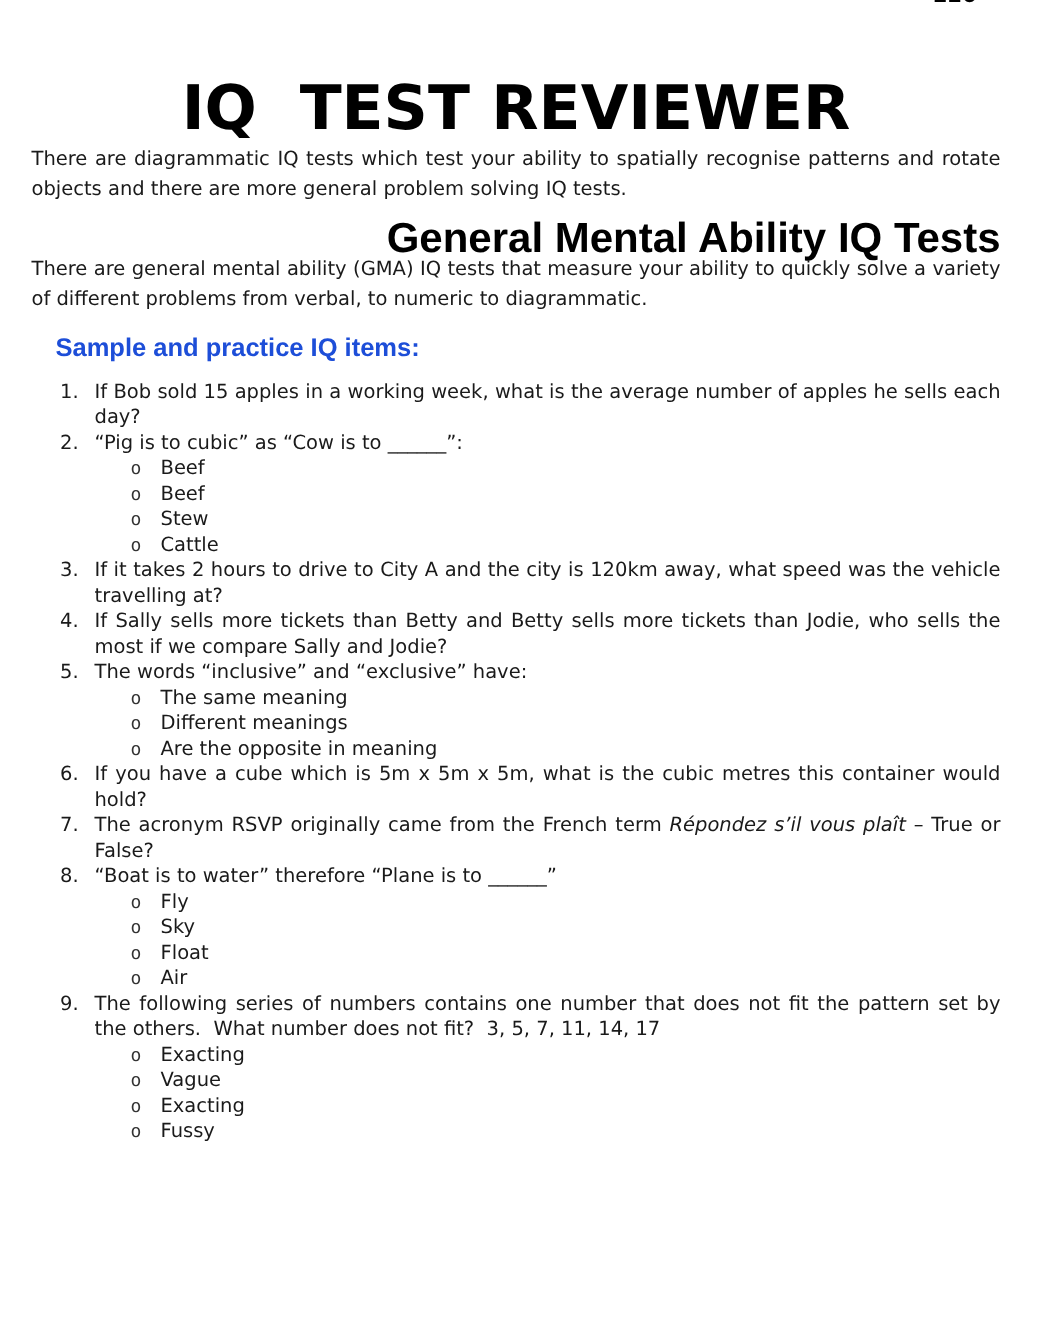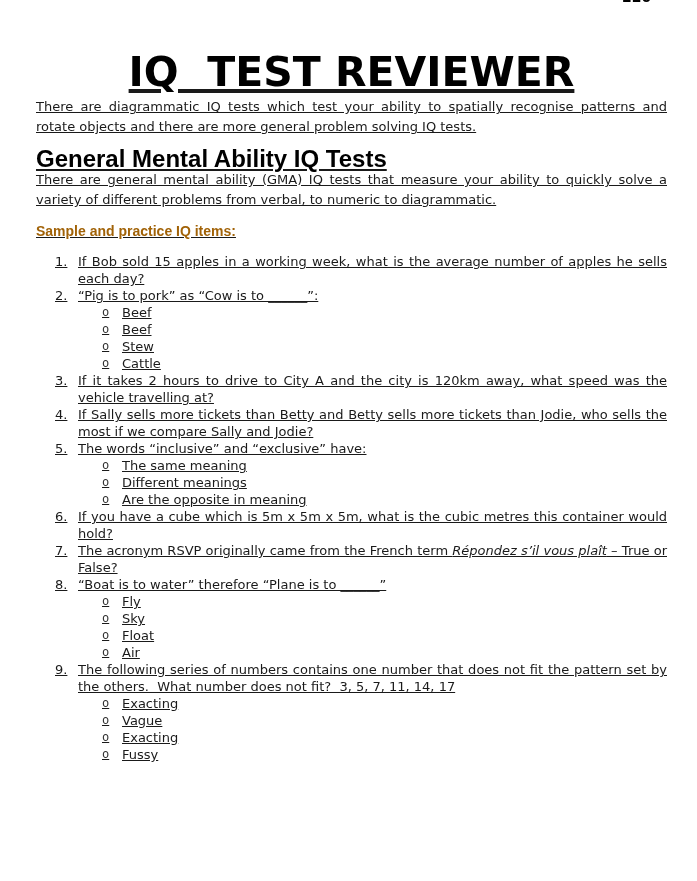--- a/index.html
+++ b/index.html
@@ -11,43 +11,43 @@
   }
   
   .pageno-clip {
     position:absolute; top:0; right:41px;
     width:34px; height:3px; overflow:hidden;
   }
   .pageno {
     font-weight:bold; font-size:14px; line-height:16px;
     margin-top:-11px; color:#000; text-align:left;
   }
-  .content { padding:0 30px 0 36px;text-decoration:underline; }
+  .content { padding:0 30px 0 21px; }
   .title {
     font-weight:bold; font-size:41px; line-height:1.2;
     text-align:center; white-space:pre;
     margin:48px 0 0 0; color:#000;
     font-family:"DejaVu Sans", sans-serif;
   }
   p.body {
     font-size:13px; line-height:20px; text-align:justify;
     margin:0; color:#1a1a1a;
   }
   .p1 { margin-top:24px; }
   .p2 { margin-top:13px; }
   .p3 { margin-top:14px; }
   h2.section {
     font-family:"Liberation Sans", sans-serif;
-    font-size:24px; line-height:23px; font-weight:bold;
-    margin:10px 0 0 0; color:#000;
+    font-size:28px; line-height:23px; font-weight:bold;
+    margin:10px 0 0 0; color:#000;text-align:right;
   }
   h3.subsection {
     font-family:"Liberation Sans", sans-serif;
-    font-size:14px; line-height:17px; font-weight:bold;
-    margin:13px 0 0 0; color:#a16207;
+    font-size:17px; line-height:17px; font-weight:bold;
+    margin:13px 0 0 16px; color:#1d4ed8;
   }
   .qlist { margin-top:13px; font-size:13px; line-height:17px; }
   .qrow { display:flex; }
   .qnum { flex:0 0 23px; margin-left:19px; }
   .qtext { flex:1; text-align:justify; }
   .qtext.tab { text-indent:41px; }
   .opt { display:flex; margin-left:66px; }
   .obullet {
     flex:0 0 20px; font-size:12px; line-height:17px;
     font-family:"DejaVu Sans Mono", monospace; color:#333;
@@ -75,21 +75,21 @@
 
   <div class="qlist">
 
     <div class="qrow">
       <span class="qnum">1.</span>
       <div class="qtext">If Bob sold 15 apples in a working week, what is the average number of apples he sells each day?</div>
     </div>
 
     <div class="qrow">
       <span class="qnum">2.</span>
-      <div class="qtext">“Pig is to pork” as “Cow is to ______”:</div>
+      <div class="qtext">“Pig is to cubic” as “Cow is to ______”:</div>
     </div>
     <div class="opt">
       <span class="obullet">o</span>
       <span>Beef</span>
     </div>
     <div class="opt">
       <span class="obullet">o</span>
       <span>Beef</span>
     </div>
     <div class="opt">

